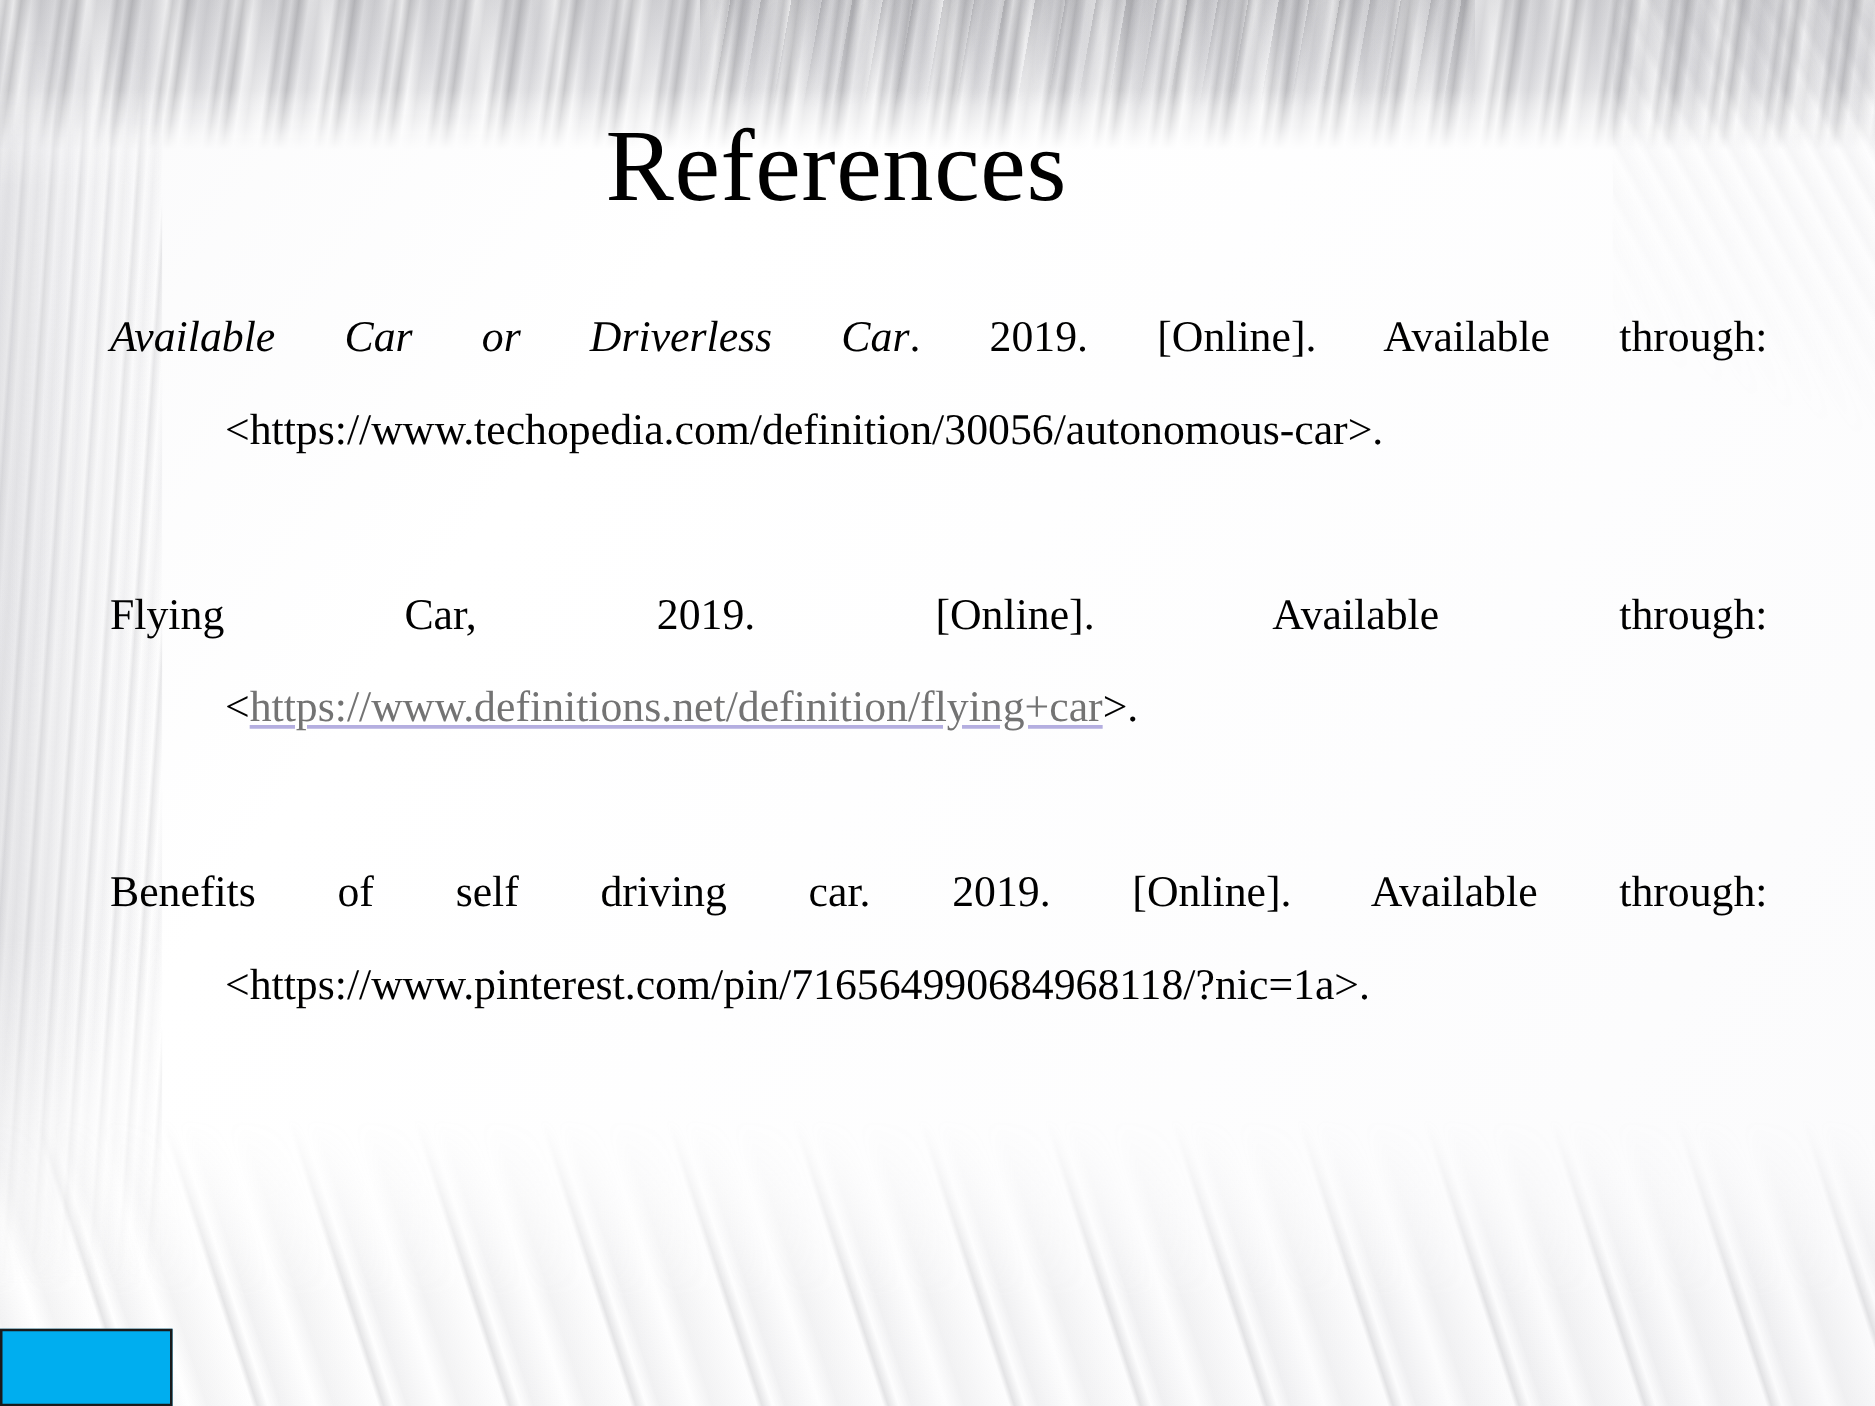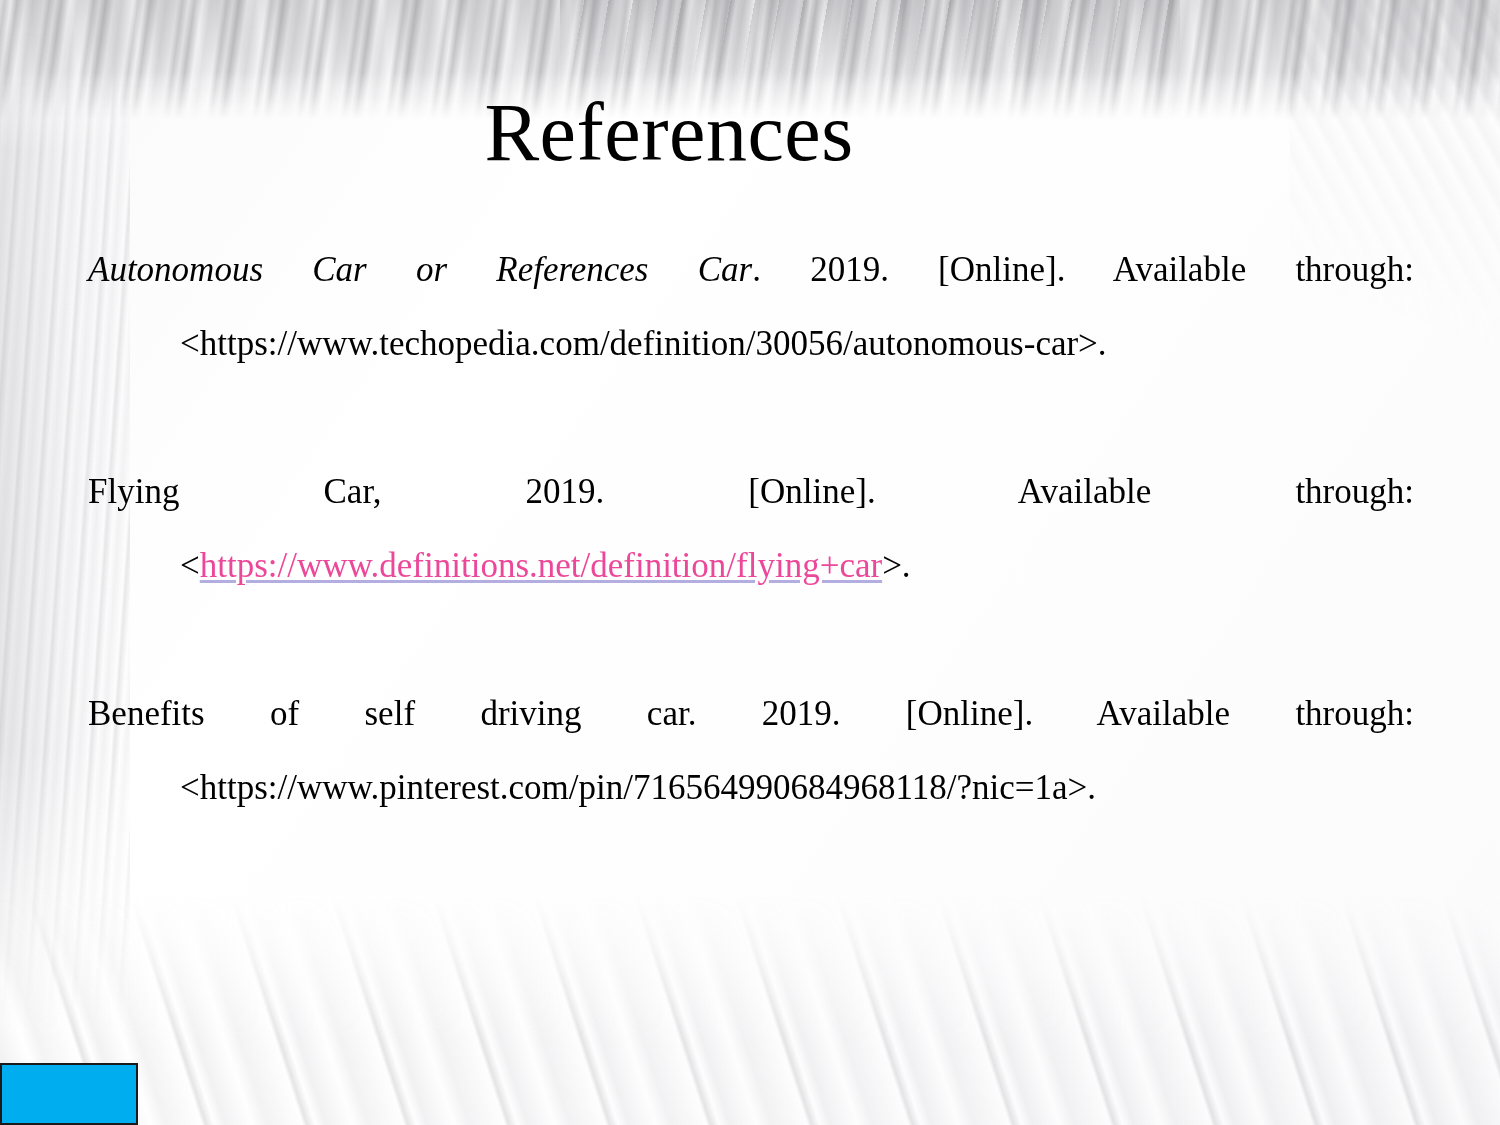--- a/index.html
+++ b/index.html
@@ -157,21 +157,21 @@
   }
   .ref-item > .first-seg {
     margin-left: -92px;
   }
 
   .ref-item i {
     font-style: italic;
   }
 
   .link {
-    color: #ec4899;
+    color: #737373;
     text-decoration: underline;
     text-decoration-color: #b4aee0;
     text-underline-offset: 3px;
   }
 
   
   .ref-item::after {
     content: "";
     display: inline-block;
     width: 100%;
@@ -199,21 +199,21 @@
     <div class="bg-top-dark"></div>
     <div class="bg-left"></div>
     <div class="bg-right"></div>
     <div class="bg-bottom"></div>
   </div>
 
   <div class="title">References</div>
 
   <div class="refs">
 
-    <p class="ref-item"><span class="first-seg"><i>Autonomous Car or References Car</i><span>. 2019. [Online]. Available through:&lt;https://www.techopedia.com/definition/30056/autonomous-car&gt;.</span></span></p>
+    <p class="ref-item"><span class="first-seg"><i>Available Car or Driverless Car</i><span>. 2019. [Online]. Available through:&lt;https://www.techopedia.com/definition/30056/autonomous-car&gt;.</span></span></p>
 
     <p class="ref-item"><span class="first-seg"><span>Flying Car, 2019. [Online]. Available through:&lt;</span><a class="link" href="#">https://www.definitions.net/definition/flying+car</a><span>&gt;.</span></span></p>
 
 
     <p class="ref-item"><span class="first-seg">Benefits of self driving car. 2019. [Online]. Available through:&lt;https://www.pinterest.com/pin/716564990684968118/?nic=1a&gt;.</span></p>
 
   </div>
 
   <div class="blue-box"></div>
 

